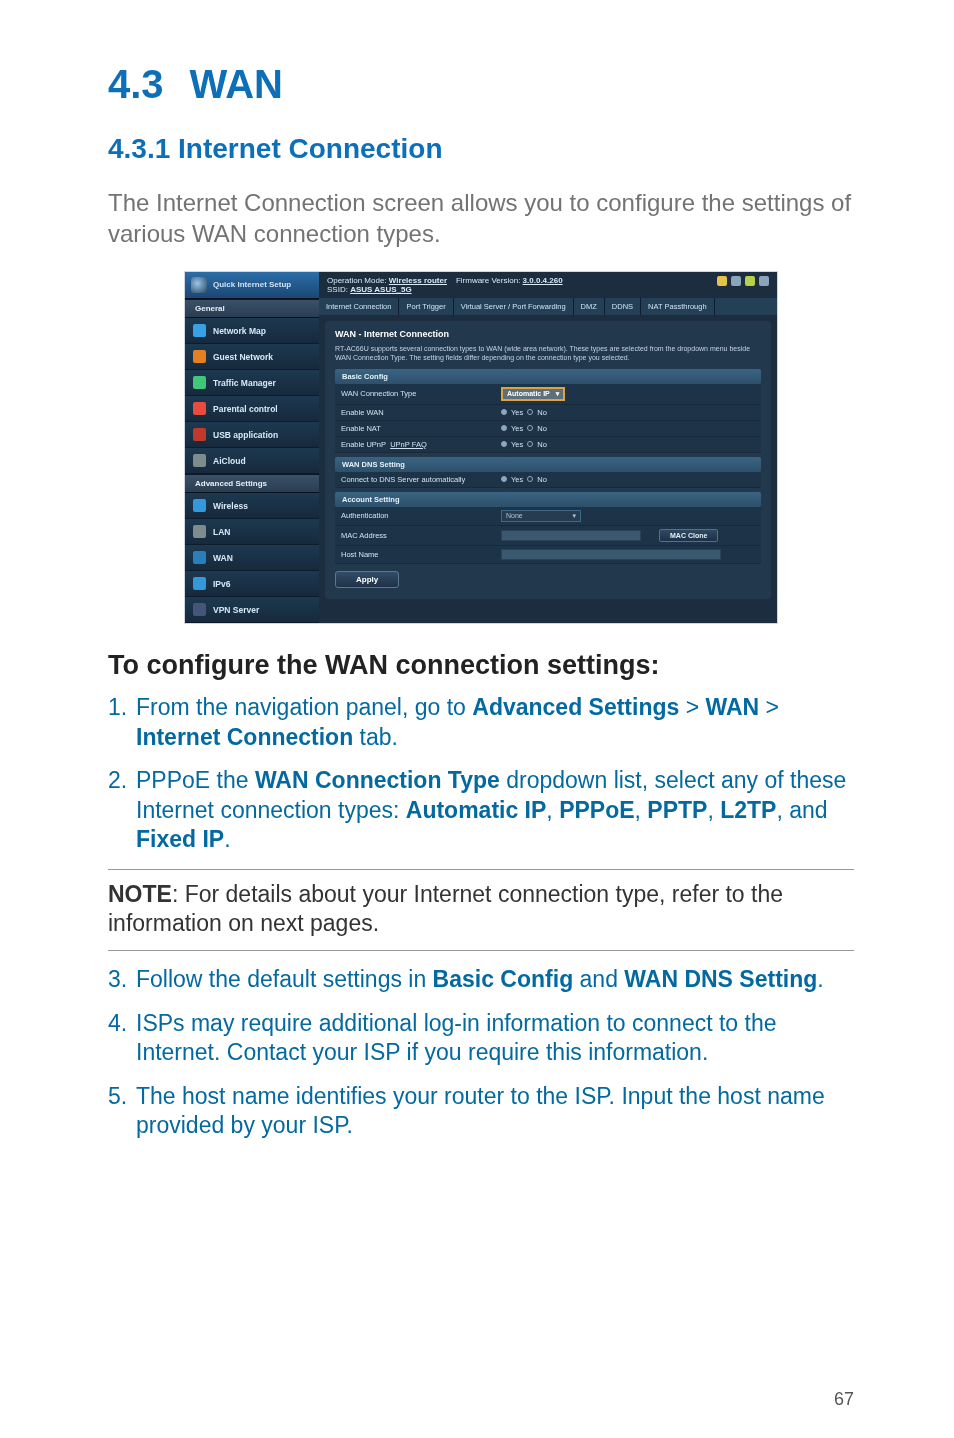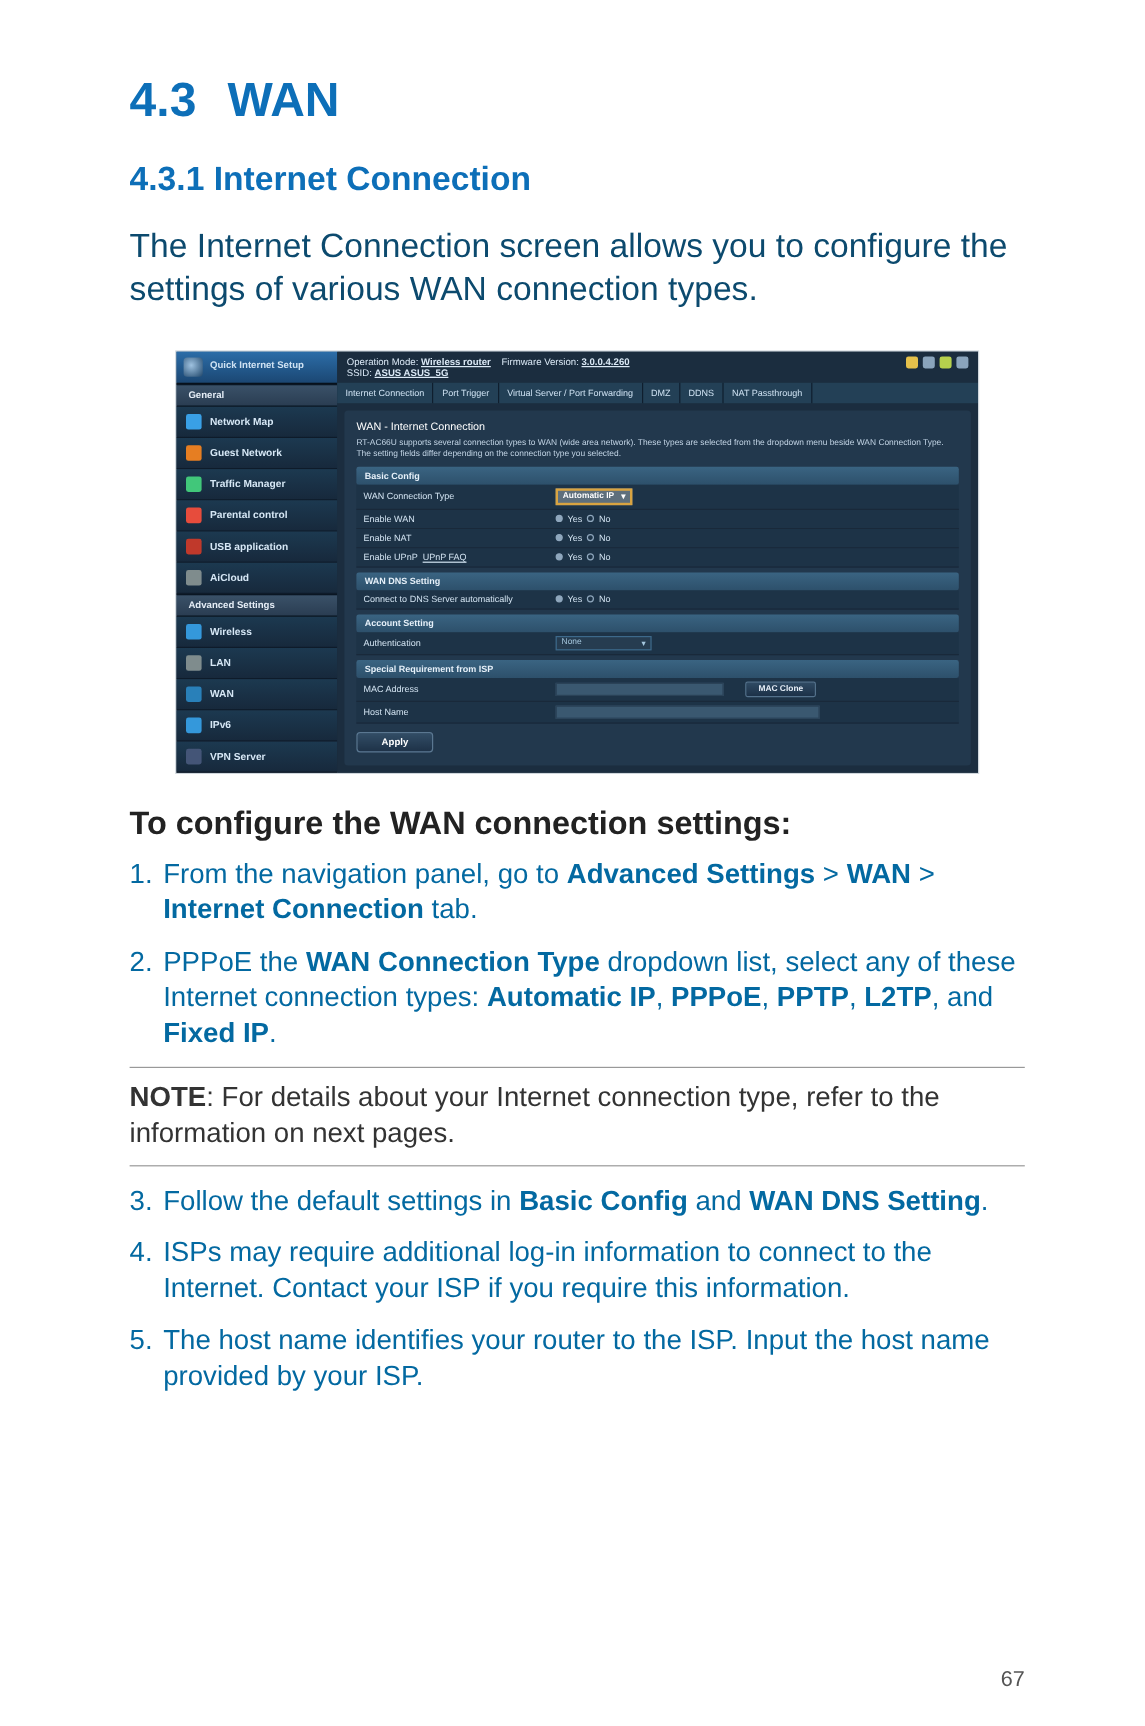--- a/index.html
+++ b/index.html
@@ -8,24 +8,24 @@
       height: 1438px;
       background: #fff;
       font-family: -apple-system, "Segoe UI", Helvetica, Arial, sans-serif;
       padding: 62px 100px 28px 108px;
       position: relative;
       color: #333;
     }
     .section-title { color: #0d6fb8; font-weight: 700; font-size: 40px; }
     .section-title .num { margin-right: 26px; }
     .subsection { color: #0d6fb8; font-weight: 700; font-size: 28px; margin-top: 26px; }
-    .intro { font-size: 28px; color: #0c4a6e; margin-top: 22px; line-height: 1.3; }
+    .intro { font-size: 24px; color: #737373; margin-top: 22px; line-height: 1.3; }
     .screenshot {
-      width: 670px;
-      margin: 32px auto 0;
+      width: 594px;
+      margin: 22px auto 0;
       background: linear-gradient(#1a3348, #1a2738);
       border: 1px solid #cfd6dc;
       display: flex;
       font-size: 8px;
       color: #cfe2f3;
       font-family: Arial, sans-serif;
     }
     .ss-left { width: 134px; flex-shrink: 0; }
     .qis {
       background: linear-gradient(#2c6da8, #1b4773);
@@ -90,21 +90,21 @@
       color: #cfe2f3;
       border-right: 1px solid #0f1e2e;
       white-space: nowrap;
     }
     .content {
       padding: 8px 10px;
       background: #22384d;
       margin: 6px;
       border-radius: 3px;
     }
-    .c-title { font-weight: 400; font-size: 9px; color: #fff; margin-bottom: 5px; }
+    .c-title { font-weight: 700; font-size: 9px; color: #fff; margin-bottom: 5px; }
     .c-desc { font-size: 7px; color: #c2d4e5; line-height: 1.3; margin-bottom: 6px; }
     .sec-head {
       background: linear-gradient(#3a6482, #2d506b);
       padding: 3px 7px;
       font-size: 7.5px;
       font-weight: 700;
       color: #e6f0f9;
       border-radius: 2px;
       margin-top: 4px;
     }
@@ -344,21 +344,20 @@
       <div class="field-row">
         <div class="fld-label">Authentication</div>
         <div class="fld-val">
             <span class="select-box" style="width:80px;justify-content:space-between;">
               <span>None</span>
               <span>▾</span>
             </span>
           </div>
       </div>
 
-      <div class="sec-head">Special Requirement from ISP</div>
       <div class="field-row">
         <div class="fld-label">MAC Address</div>
         <div class="fld-val">
             <span class="host-input" style="width:140px"></span>
             <span class="mac-btn">MAC Clone</span>
           </div>
       </div>
       <div class="field-row">
         <div class="fld-label">Host Name</div>
         <div class="fld-val">

